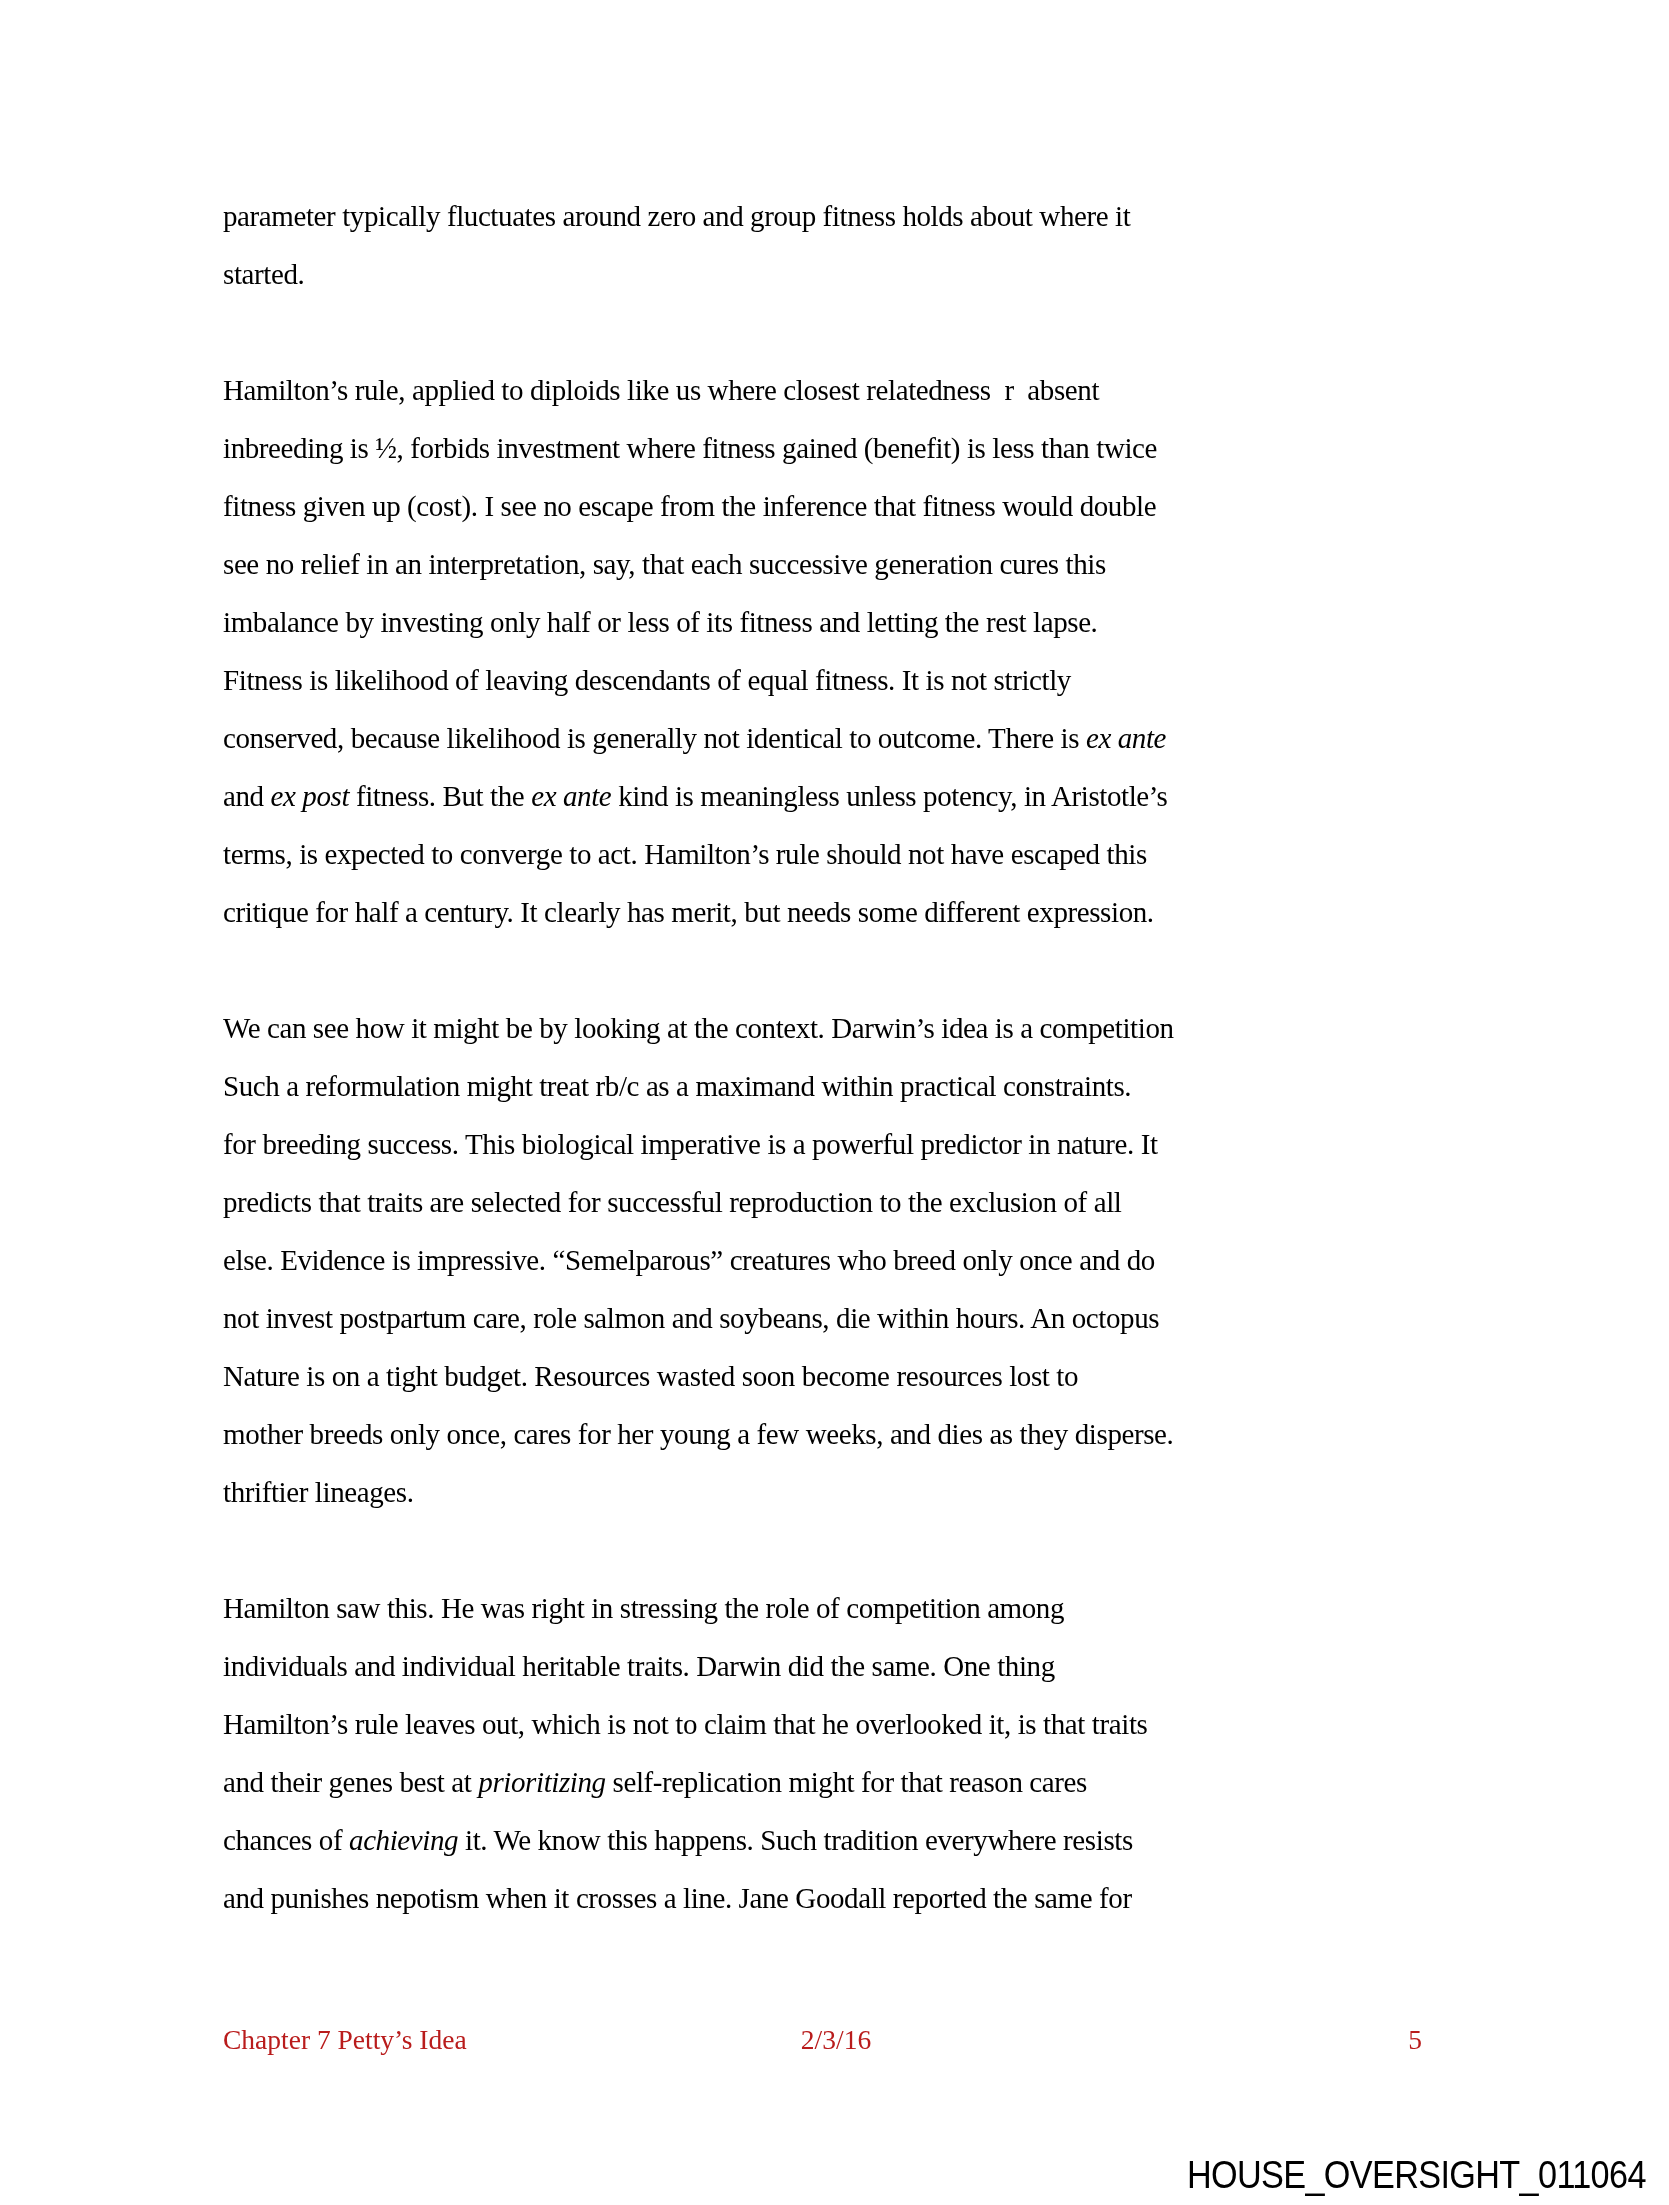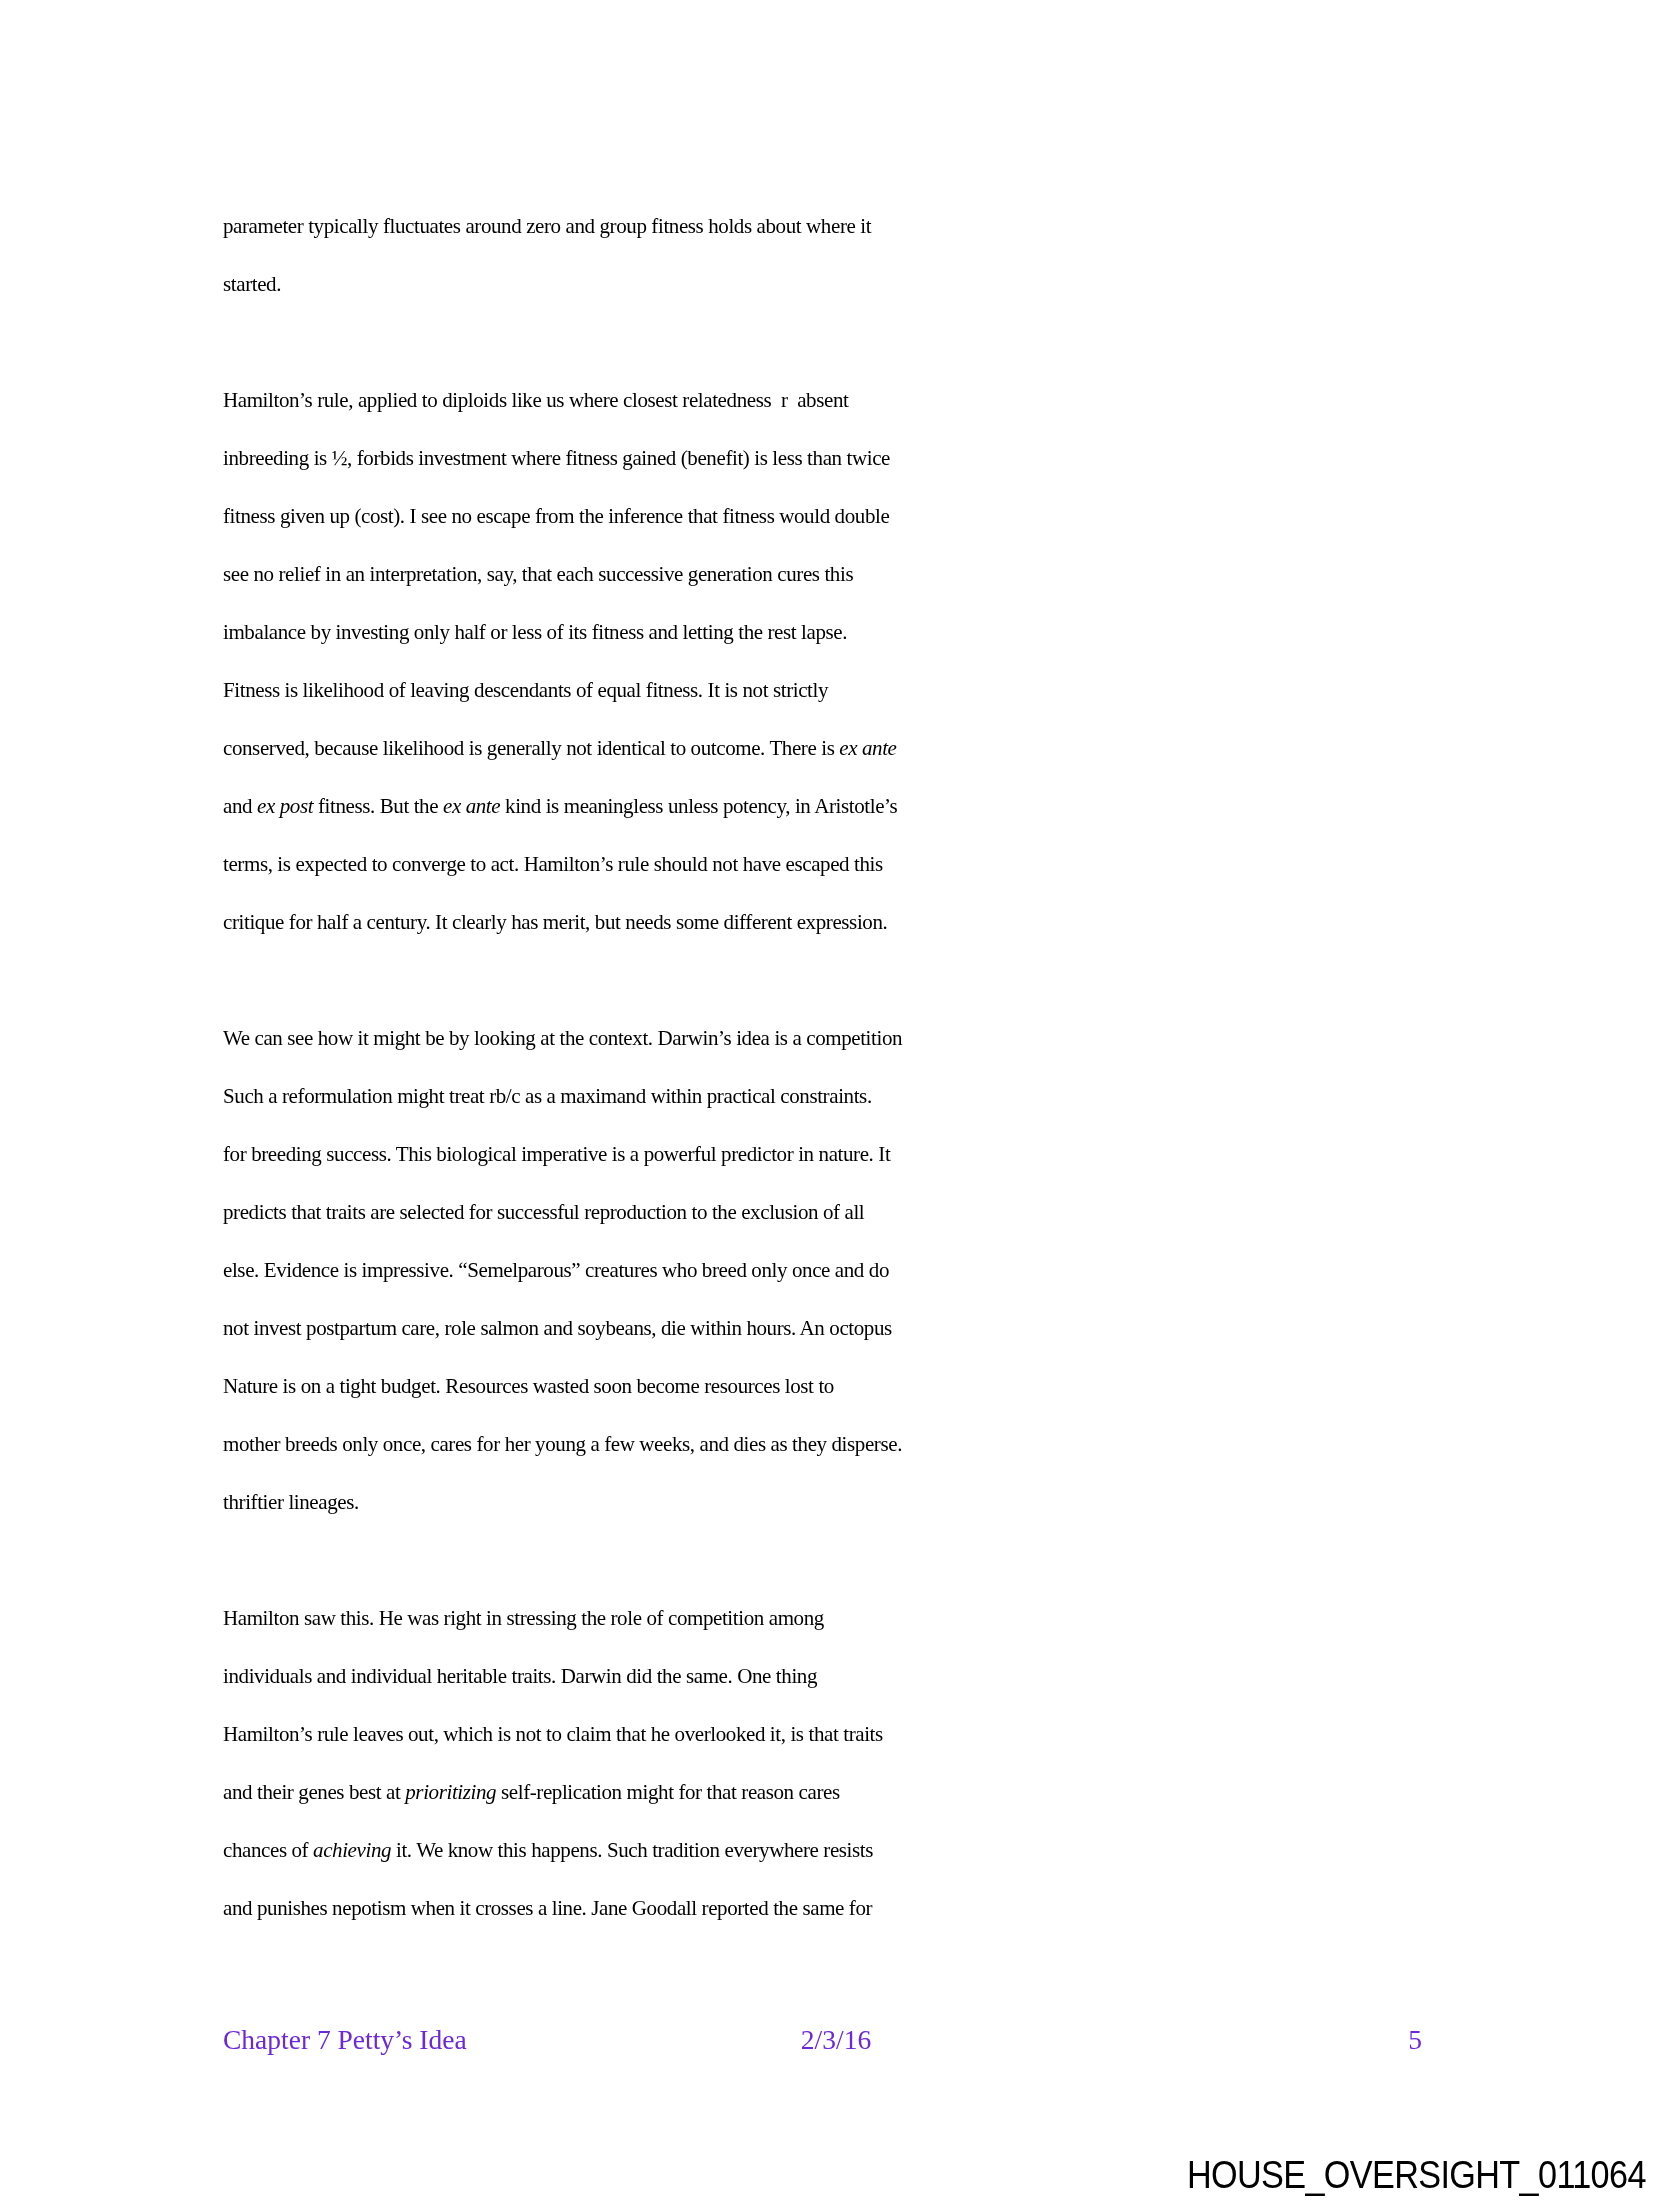--- a/index.html
+++ b/index.html
@@ -12,39 +12,39 @@
     position: relative;
     width: 1669px;
     height: 2205px;
     background: #ffffff;
     color: #000000;
     overflow: hidden;
   }
   .doc-body {
     position: absolute;
     left: 223px;
-    top: 197px;
+    top: 187px;
     width: 1237px;
-    font-size: 21px;
+    font-size: 29px;
     line-height: 58px;
     letter-spacing: -0.4px;
     color: #000000;
   }
   .para + .para { margin-top: 58px; }
   .line { white-space: pre; }
   .italic { font-style: italic; }
   .footer {
     position: absolute;
     left: 223px;
     top: 2024px;
     width: 1199px;
     height: 39px;
     font-size: 27.5px;
     line-height: 31px;
-    color: #6d28d9;
+    color: #b91c1c;
   }
   .footer-left { position: absolute; left: 0; top: 0; }
   .footer-center { position: absolute; left: 613px; top: 0; transform: translateX(-50%); }
   .footer-right { position: absolute; right: 0; top: 0; }
   .stamp {
     position: absolute;
     right: 23.6px;
     bottom: 7.9px;
     font-family: "Liberation Sans", sans-serif;
     font-size: 38px;

